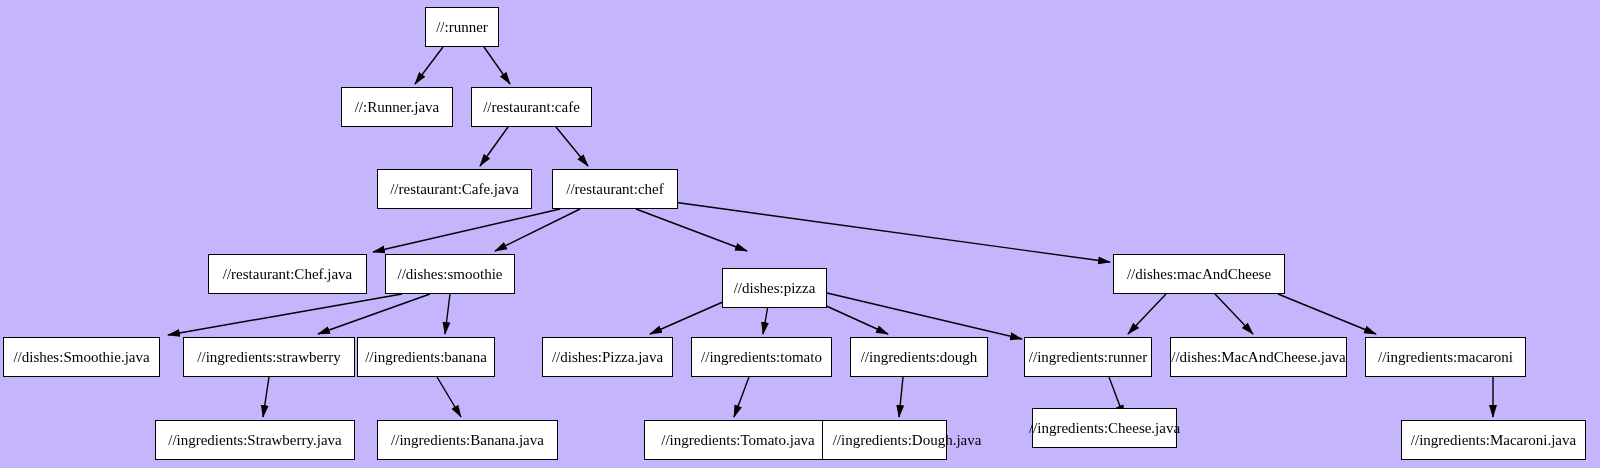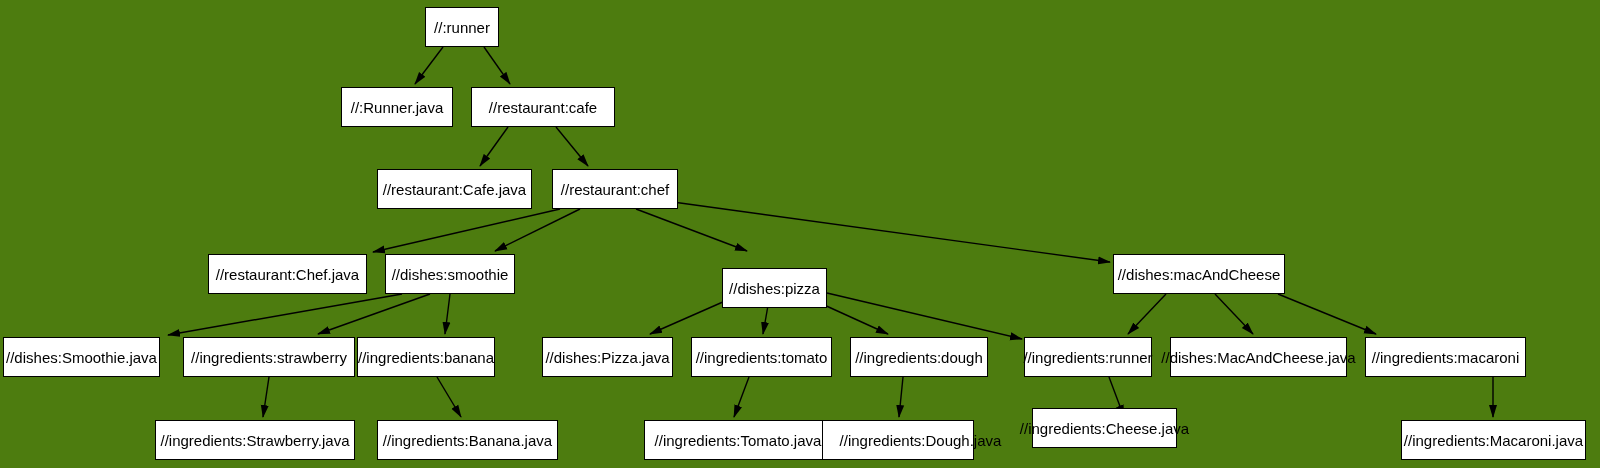--- a/index.html
+++ b/index.html
@@ -4,22 +4,22 @@
 <style>
   html, body {
     margin: 0;
     padding: 0;
     background: #ffffff;
   }
   .graph-canvas {
     position: relative;
     width: 1600px;
     height: 468px;
-    background: #4d7c0f;
-    font-family: Liberation Sans, sans-serif;
+    background: #c4b5fd;
+    font-family: Liberation Serif, serif;
     overflow: hidden;
   }
   .edges-layer {
     position: absolute;
     left: 0;
     top: 0;
     width: 1600px;
     height: 468px;
   }
   .edges-layer line {
@@ -73,36 +73,36 @@
     <line x1="269" y1="377" x2="263" y2="417" marker-end="url(#arrow)"></line>
     <line x1="437" y1="377" x2="461" y2="417" marker-end="url(#arrow)"></line>
     <line x1="749" y1="377" x2="734" y2="417" marker-end="url(#arrow)"></line>
     <line x1="903" y1="377" x2="899" y2="417" marker-end="url(#arrow)"></line>
     <line x1="1109" y1="377" x2="1124" y2="417" marker-end="url(#arrow)"></line>
     <line x1="1493" y1="377" x2="1493" y2="417" marker-end="url(#arrow)"></line>
   </svg>
 
   <div class="node" style="left:425px;  top:7px;   width:74px;">//:runner</div>
   <div class="node" style="left:341px;  top:87px;  width:112px;">//:Runner.java</div>
-  <div class="node" style="left:471px;  top:87px;  width:144px;">//restaurant:cafe</div>
+  <div class="node" style="left:471px;  top:87px;  width:121px;">//restaurant:cafe</div>
   <div class="node" style="left:377px;  top:169px; width:155px;">//restaurant:Cafe.java</div>
   <div class="node" style="left:552px;  top:169px; width:126px;">//restaurant:chef</div>
   <div class="node" style="left:208px;  top:254px; width:159px;">//restaurant:Chef.java</div>
   <div class="node" style="left:385px;  top:254px; width:130px;">//dishes:smoothie</div>
   <div class="node" style="left:722px;  top:268px; width:105px;">//dishes:pizza</div>
   <div class="node" style="left:1113px; top:254px; width:172px;">//dishes:macAndCheese</div>
   <div class="node" style="left:3px;    top:337px; width:157px;">//dishes:Smoothie.java</div>
   <div class="node" style="left:183px;  top:337px; width:172px;">//ingredients:strawberry</div>
   <div class="node" style="left:357px;  top:337px; width:138px;">//ingredients:banana</div>
   <div class="node" style="left:542px;  top:337px; width:131px;">//dishes:Pizza.java</div>
   <div class="node" style="left:691px;  top:337px; width:141px;">//ingredients:tomato</div>
   <div class="node" style="left:850px;  top:337px; width:138px;">//ingredients:dough</div>
   <div class="node" style="left:1024px; top:337px; width:128px;">//ingredients:runner</div>
   <div class="node" style="left:1170px; top:337px; width:177px;">//dishes:MacAndCheese.java</div>
   <div class="node" style="left:1365px; top:337px; width:161px;">//ingredients:macaroni</div>
   <div class="node" style="left:155px;  top:420px; width:200px;">//ingredients:Strawberry.java</div>
   <div class="node" style="left:377px;  top:420px; width:181px;text-align:right;">//ingredients:Banana.java</div>
   <div class="node" style="left:644px;  top:420px; width:188px;">//ingredients:Tomato.java</div>
-  <div class="node" style="left:822px;  top:420px; width:152px;padding-left:45px;">//ingredients:Dough.java</div>
+  <div class="node" style="left:822px;  top:420px; width:125px;padding-left:45px;">//ingredients:Dough.java</div>
   <div class="node" style="left:1032px; top:408px; width:145px;">//ingredients:Cheese.java</div>
   <div class="node" style="left:1401px; top:420px; width:185px;">//ingredients:Macaroni.java</div>
 
 </div>
 
 </body></html>

